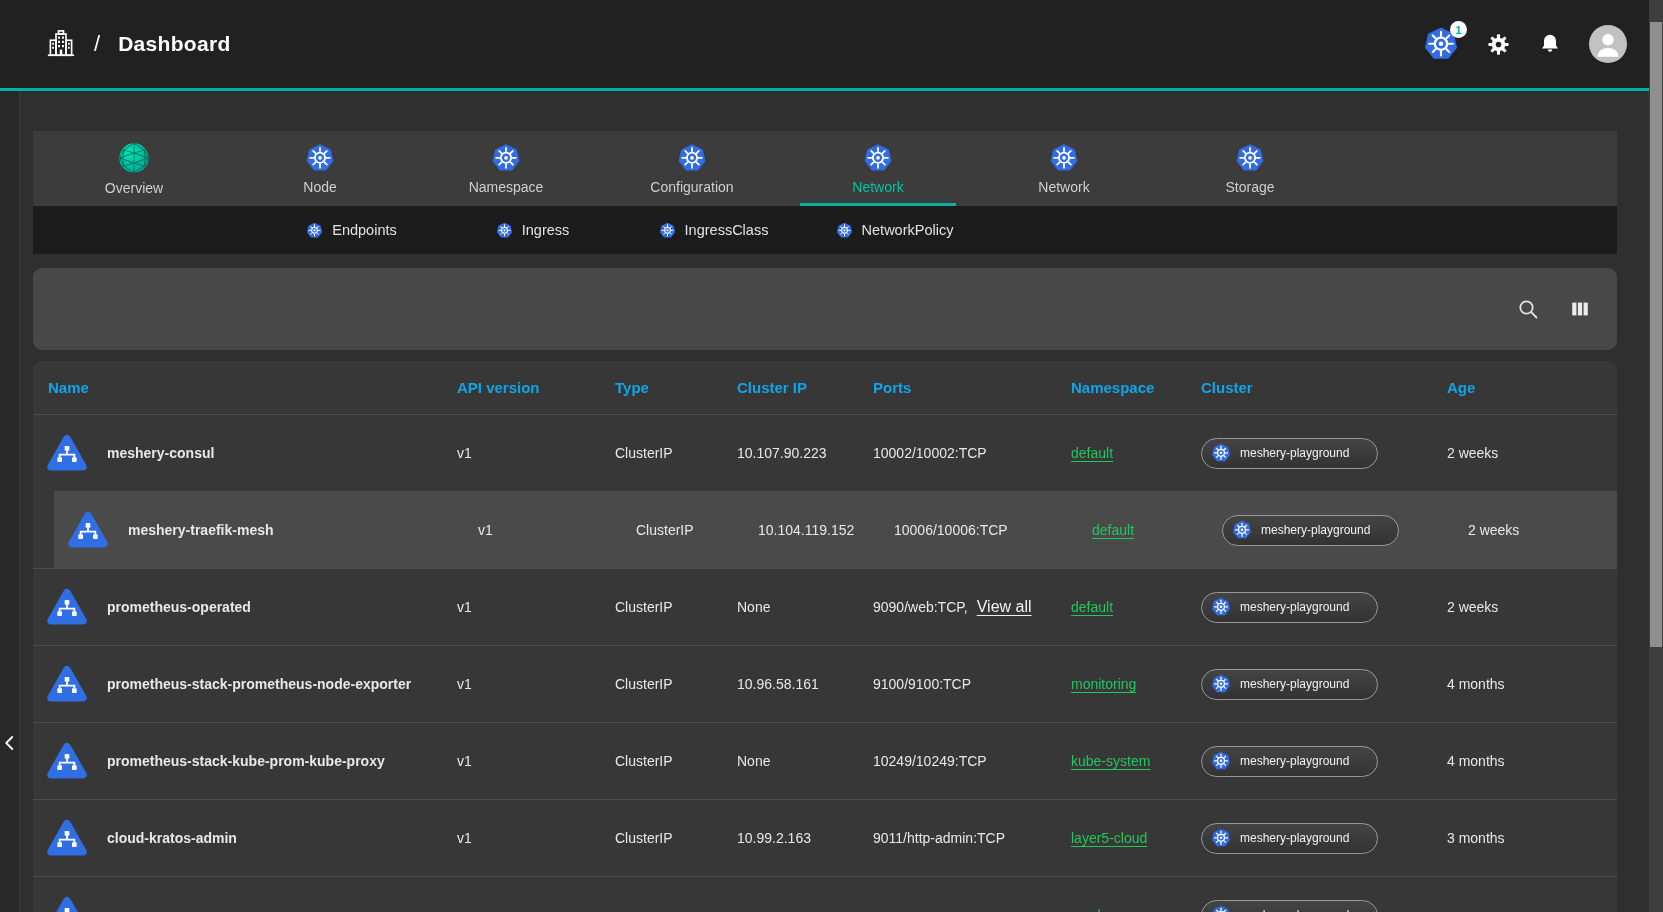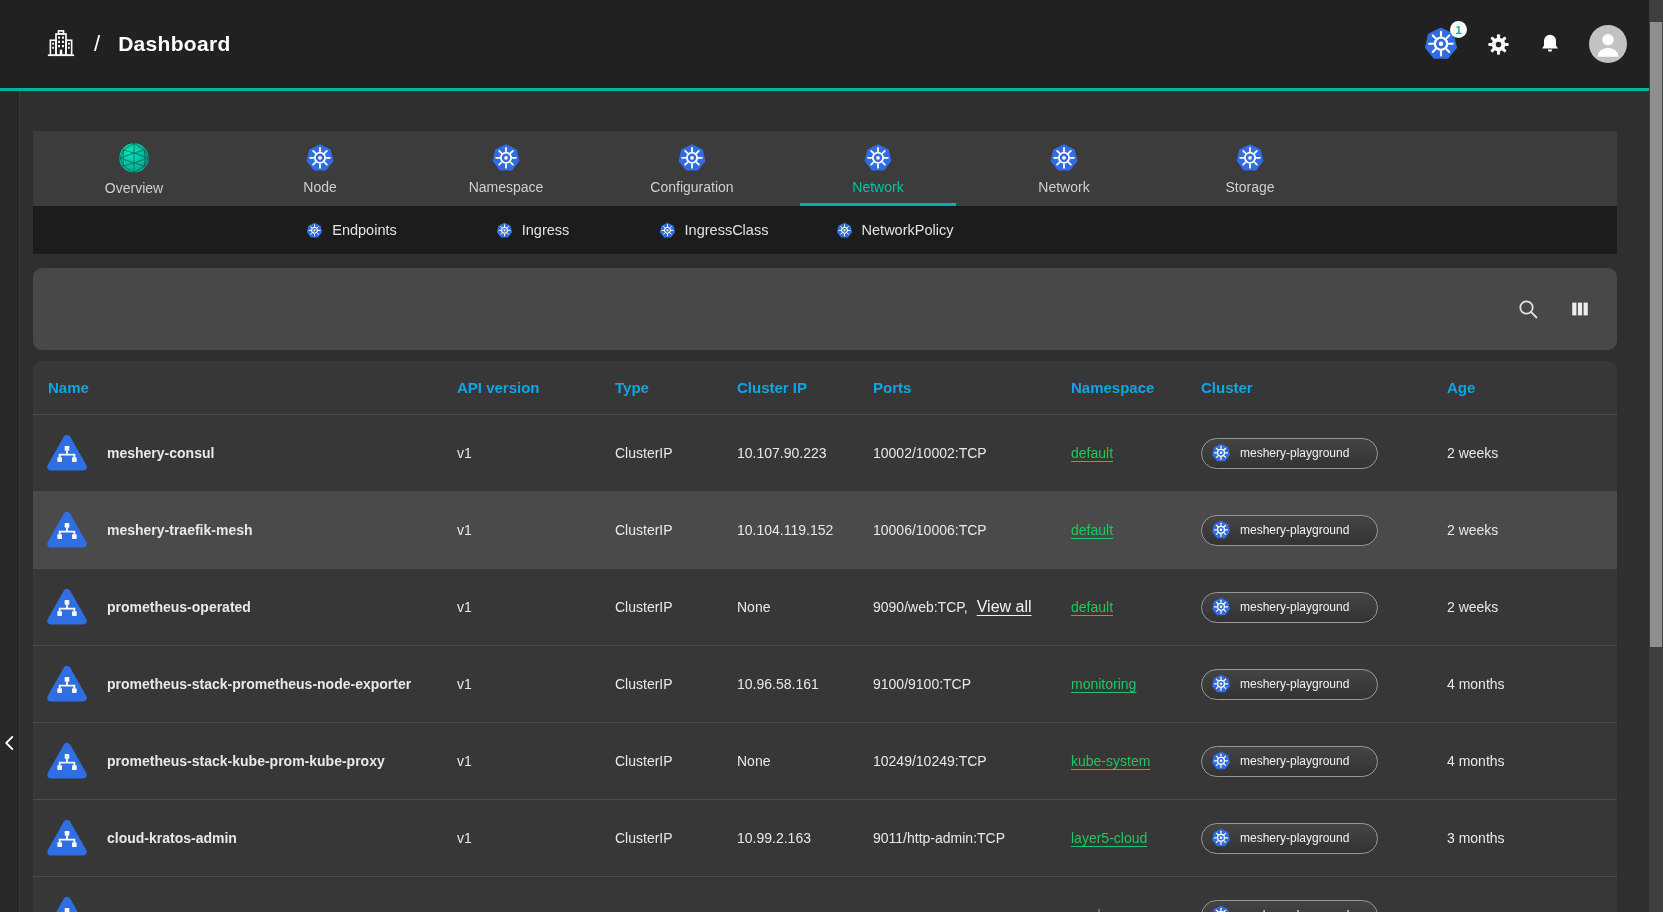--- a/index.html
+++ b/index.html
@@ -39,21 +39,21 @@
   .toolbar{position:absolute;left:33px;top:268px;width:1584px;height:82px;background:#484848;border-radius:9px;display:flex;align-items:center;justify-content:flex-end;gap:26px;padding-right:24px;}
   .tool-btn{width:26px;height:26px;display:flex;align-items:center;justify-content:center;cursor:pointer;}
 
   
   .table{position:absolute;left:33px;top:361px;width:1584px;height:551px;background:#373737;border-radius:9px 9px 0 0;overflow:hidden;}
   .thead,.trow{display:grid;grid-template-columns:422px 158px 122px 136px 198px 130px 246px 172px;align-items:center;}
   .thead{height:53px;}
   .thead .hc{color:#0ea5e9;font-size:15px;font-weight:700;padding-left:2px;}
   .thead .hc:first-child{padding-left:15px;}
   .trow{height:77px;border-top:1px solid #4d4d4d;}
-  .trow.hl{background:#4a4a4a;}
+  .trow.hl{background:#4a4a4a;margin-left:21px;}
   .cell{color:#e8e8e8;font-size:14px;padding-left:2px;}
   .cell.namec{display:flex;align-items:center;gap:20px;padding-left:14px;font-weight:bold;}
   .svc-ic{flex:0 0 auto;}
   .nslink{color:#22c55e;text-decoration:underline;text-underline-offset:3px;cursor:pointer;}
   .viewall{color:#f0f0f0;text-decoration:underline;text-underline-offset:3px;cursor:pointer;margin-left:9px;font-size:16px;}
   .chip{display:inline-flex;align-items:center;gap:9px;height:31px;padding:0 28px 0 9px;border:1px solid #979797;border-radius:16px;background:linear-gradient(180deg,#444444,#333333);cursor:pointer;}
   .chip .chip-lbl{color:#f2f2f2;font-size:12px;}
 
   
   .scrollbar{position:absolute;right:0;top:0;width:14px;height:912px;background:#3e3e3e;}

